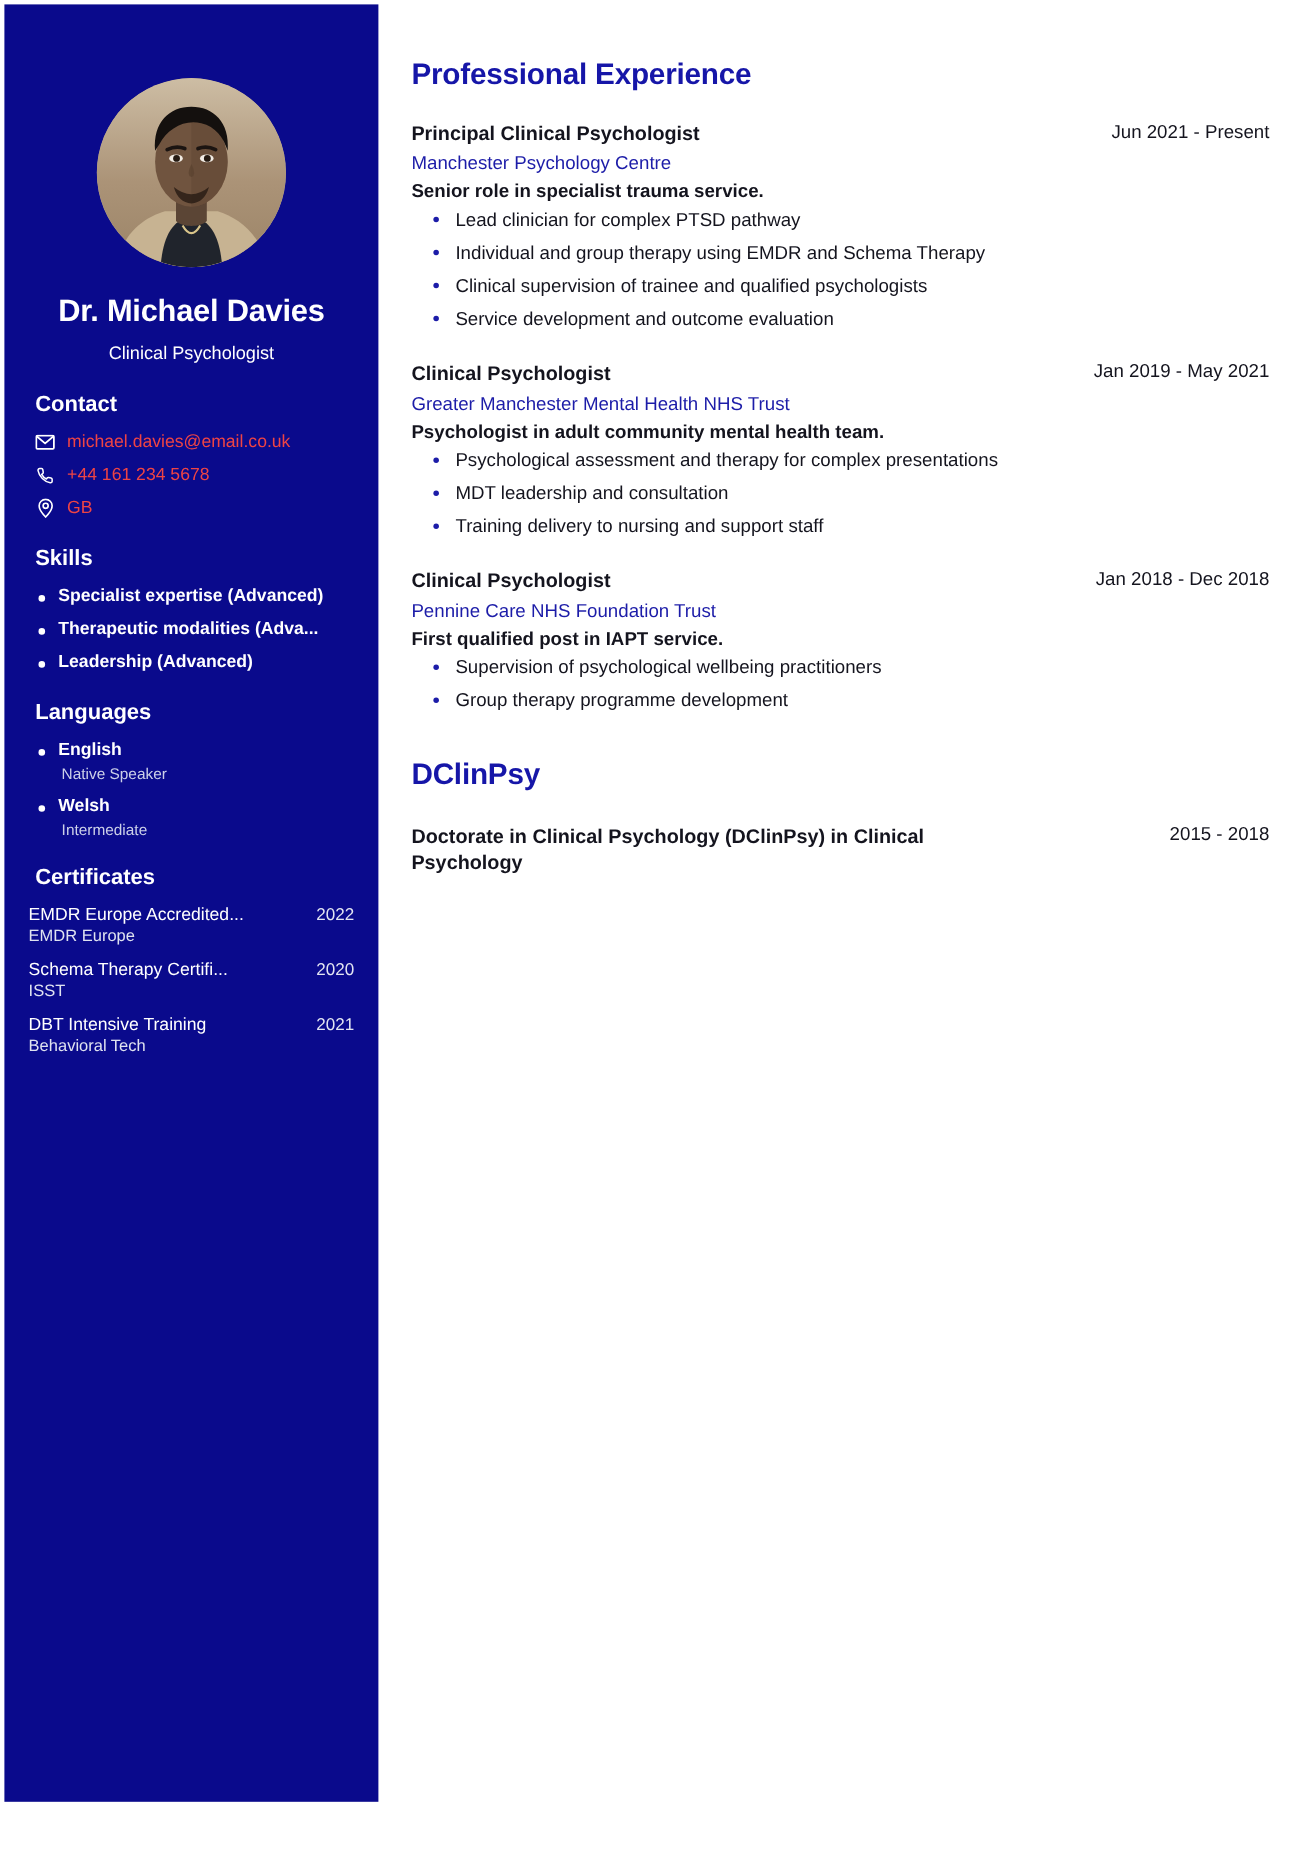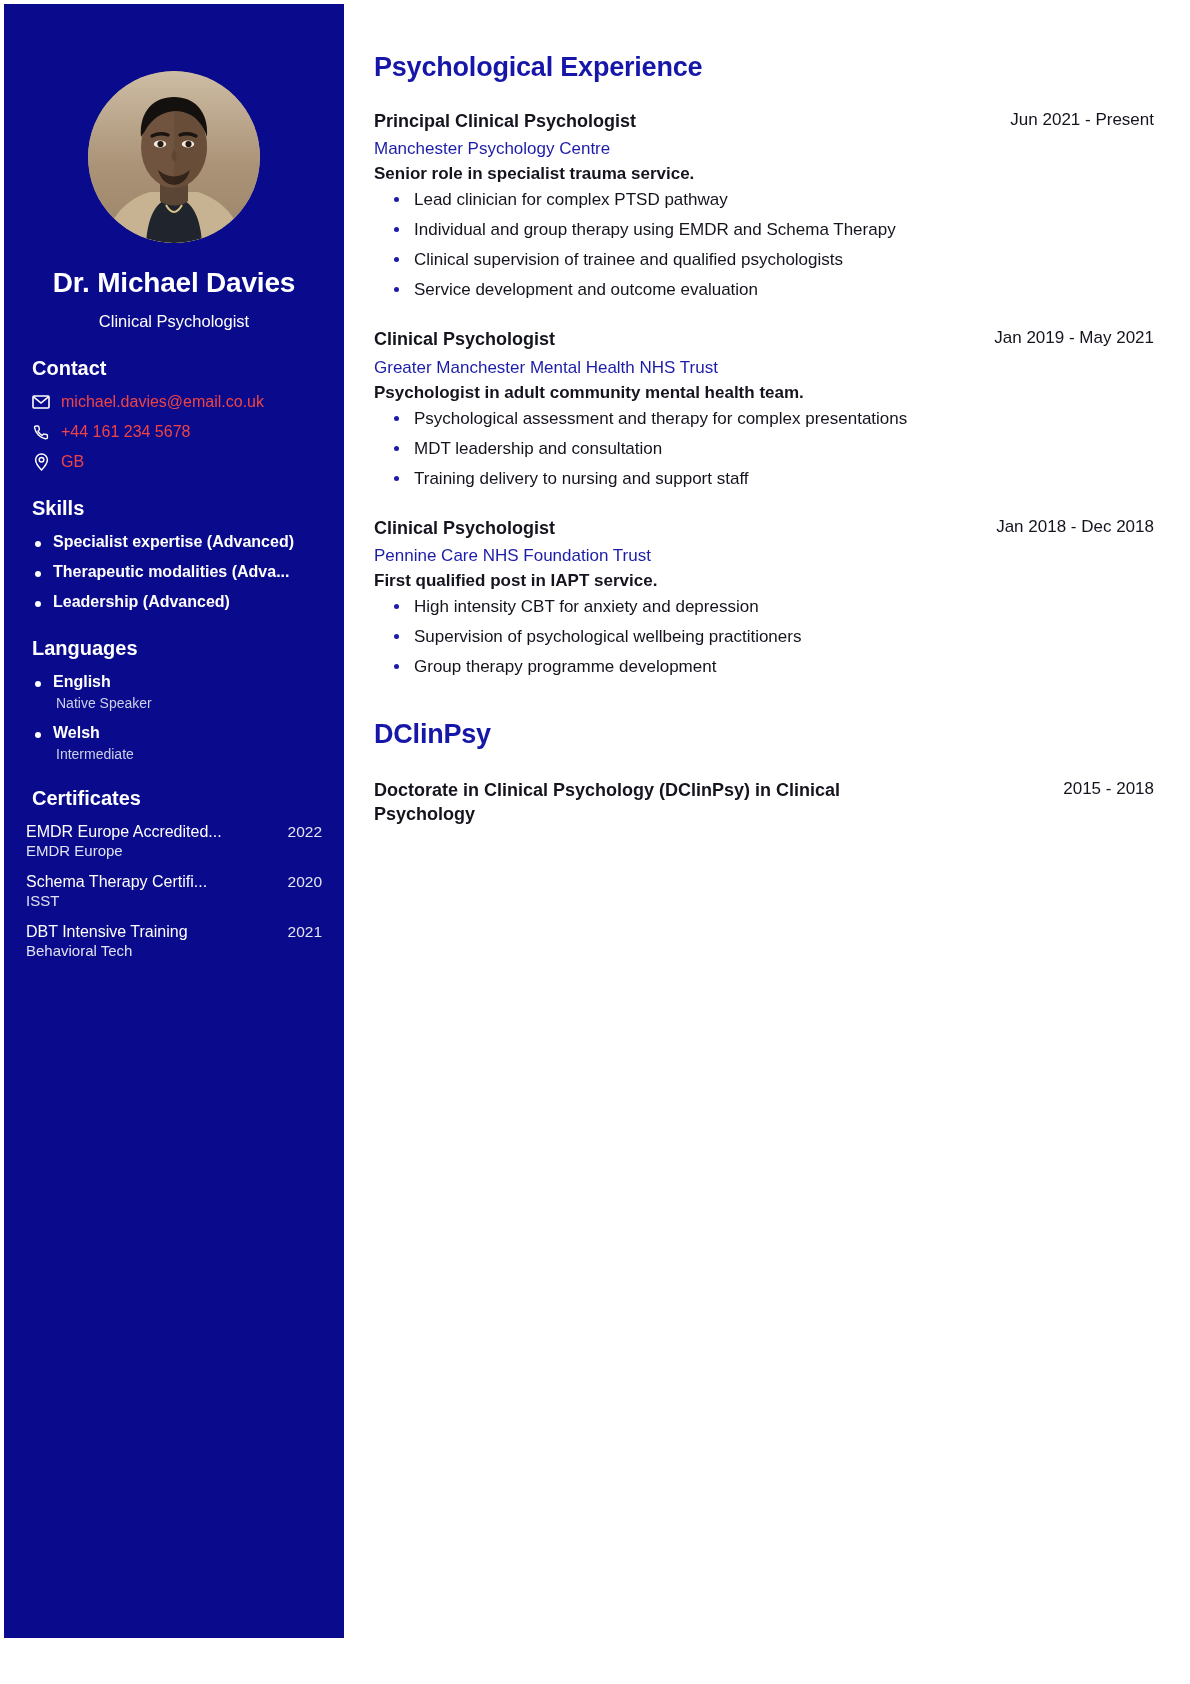--- a/index.html
+++ b/index.html
@@ -356,21 +356,21 @@
           </div>
           <div class="cert-issuer">Behavioral Tech</div>
         </li>
       </ul>
     </div>
 
   </aside>
 
   <main class="main">
 
-    <h1 class="sec-title">Psychological Experience</h1>
+    <h1 class="sec-title">Professional Experience</h1>
 
     <section class="entry">
       <div class="entry-head">
         <div class="entry-role">Principal Clinical Psychologist</div>
         <div class="entry-date">Jun 2021 - Present</div>
       </div>
       <div class="entry-org">Manchester Psychology Centre</div>
       <div class="entry-desc">Senior role in specialist trauma service.</div>
       <ul class="entry-bullets">
         <li>Lead clinician for complex PTSD pathway</li>
@@ -395,21 +395,20 @@
     </section>
 
     <section class="entry">
       <div class="entry-head">
         <div class="entry-role">Clinical Psychologist</div>
         <div class="entry-date">Jan 2018 - Dec 2018</div>
       </div>
       <div class="entry-org">Pennine Care NHS Foundation Trust</div>
       <div class="entry-desc">First qualified post in IAPT service.</div>
       <ul class="entry-bullets">
-        <li>High intensity CBT for anxiety and depression</li>
         <li>Supervision of psychological wellbeing practitioners</li>
         <li>Group therapy programme development</li>
       </ul>
     </section>
 
     <h1 class="sec-title edu">DClinPsy</h1>
 
     <section class="entry">
       <div class="entry-head">
         <div class="entry-role edu-role">Doctorate in Clinical Psychology (DClinPsy) in Clinical Psychology</div>

